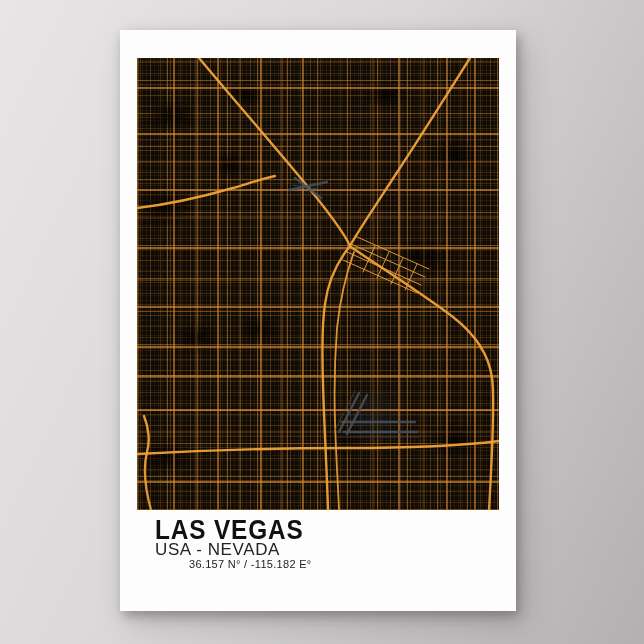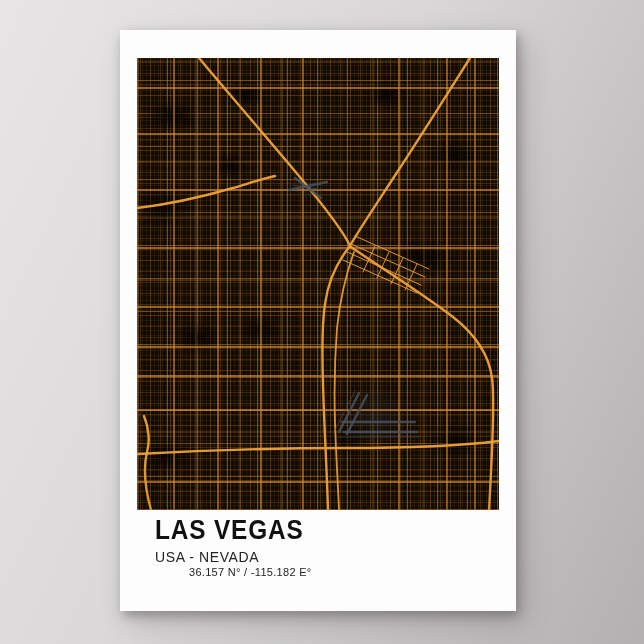--- a/index.html
+++ b/index.html
@@ -66,22 +66,22 @@
     position:absolute;inset:0;
     background:radial-gradient(120% 110% at 50% 45%, transparent 55%, rgba(0,0,0,.34) 100%);
   }
   .caption{position:absolute;left:35px;top:487px;}
   .title{
     margin:0;color:var(--title-color,#111);
     font-size:28px;font-weight:bold;line-height:26px;letter-spacing:1px;
     transform:scaleX(.87);transform-origin:left center;white-space:nowrap;
   }
   .subtitle{
-    margin-top:8px;color:var(--subtitle-color,#232323);
-    font-size:14px;letter-spacing:.6px;line-height:13px;
+    margin-top:0;color:var(--subtitle-color,#232323);
+    font-size:17px;letter-spacing:.6px;line-height:13px;
   }
   .coords{
     margin-top:2px;color:var(--subtitle-color,#232323);
     font-size:11px;letter-spacing:.3px;line-height:13px;margin-left:34px;
   }
 </style>
 </head>
 <body>
 
 <div class="scene">

